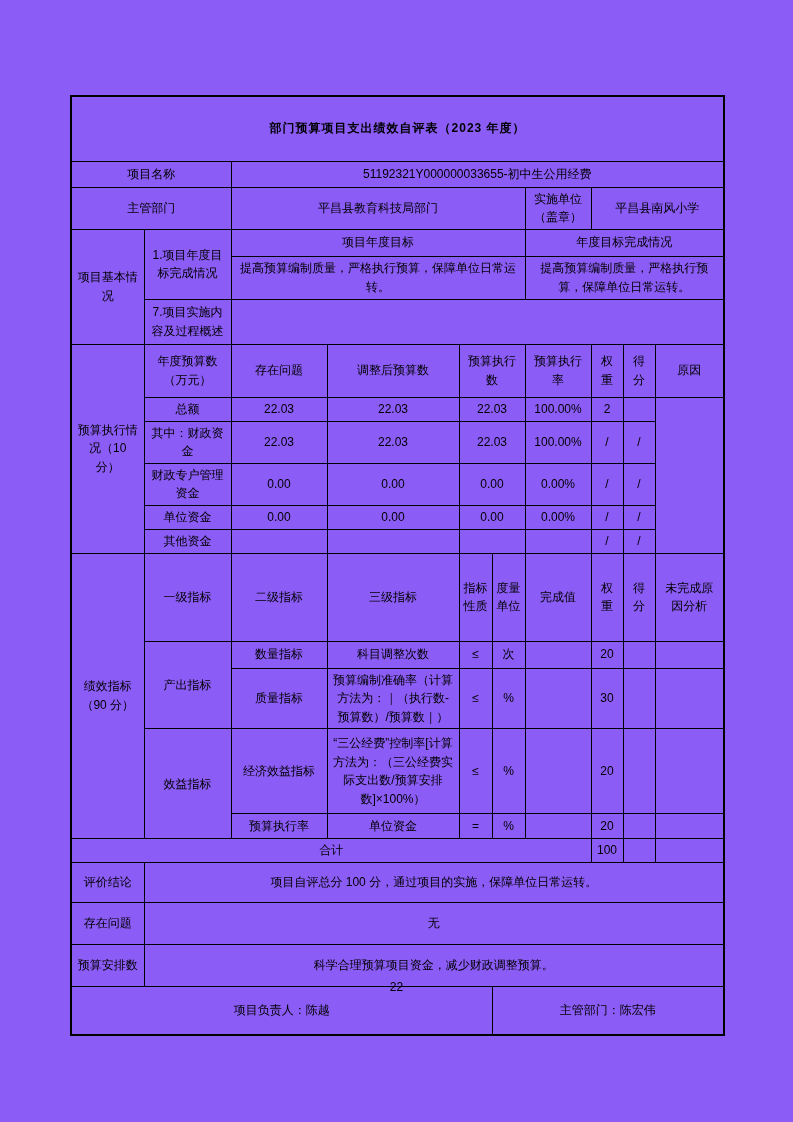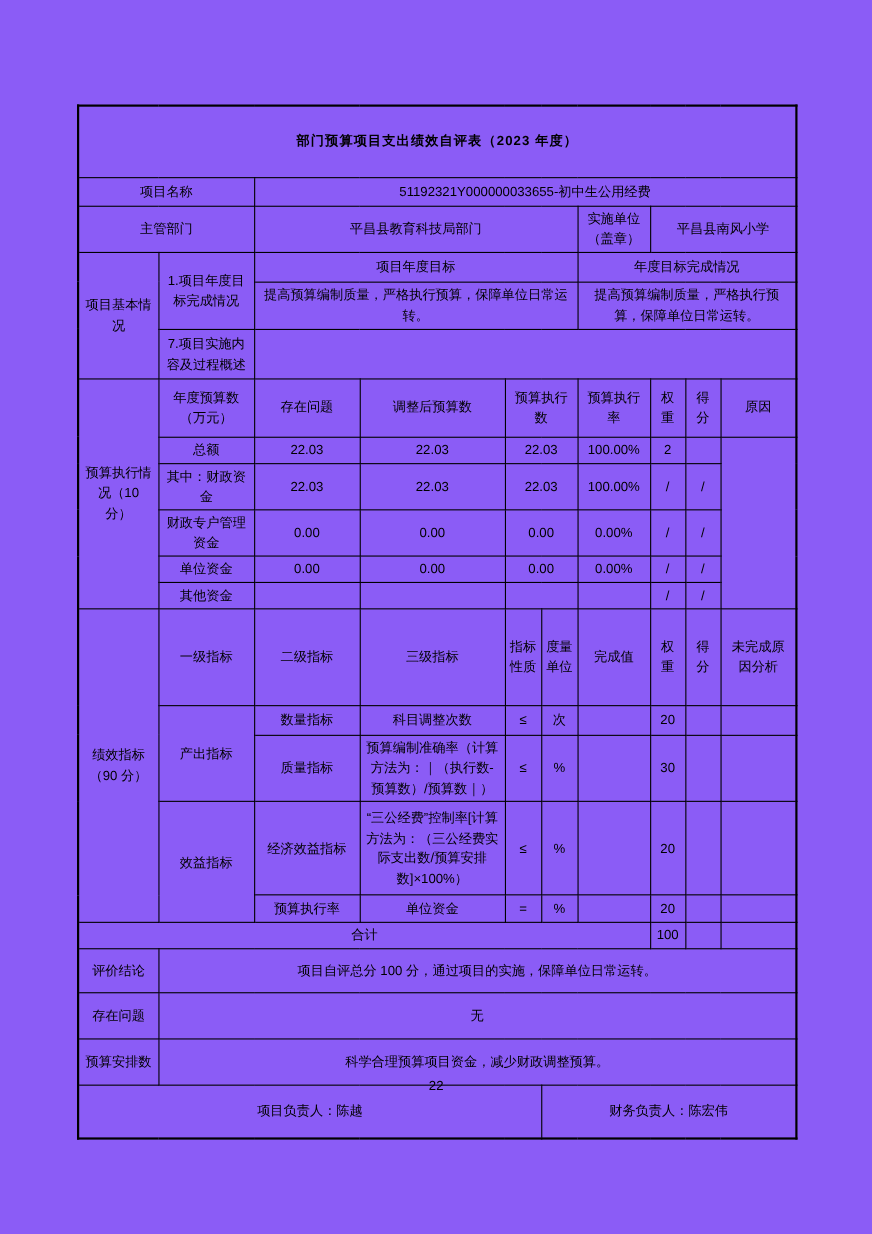--- a/index.html
+++ b/index.html
@@ -209,19 +209,19 @@
       <td>存在问题</td>
       <td colspan="9" class="tl">无</td>
     </tr>
     <tr style="height:42px">
       <td>预算安排数</td>
       <td colspan="9" class="tl">科学合理预算项目资金，减少财政调整预算。</td>
     </tr>
 
     <tr style="height:48px">
       <td colspan="5" class="tl">项目负责人：陈越</td>
-      <td colspan="5" class="tl">财务负责人：陈宏伟</td>
+      <td colspan="5" class="tl">主管部门：陈宏伟</td>
     </tr>
   </tbody>
     </table>
 
   <div class="pageno">22</div>
 </div>
 
 </body></html>

